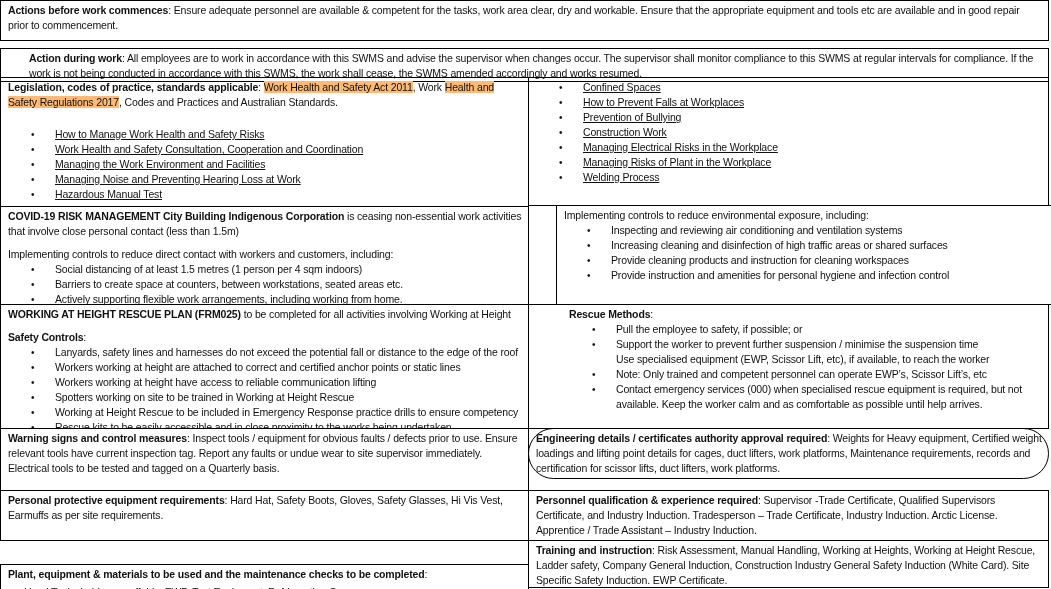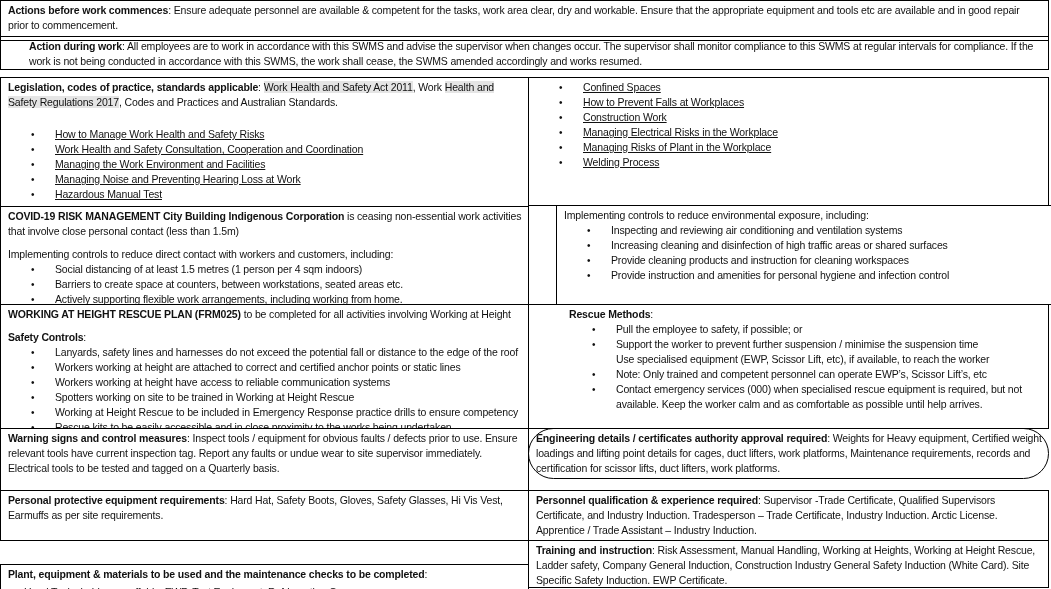--- a/index.html
+++ b/index.html
@@ -13,21 +13,21 @@
   .cell {
     position: absolute; box-sizing: border-box;
     border: 1px solid #000; padding: 2px 6px 0 7px;
     overflow: hidden;
   }
   .full { left: 0; width: 1049px; }
   .left { left: 0; width: 529px; }
   .right { left: 528px; width: 521px; }
   b, .bold { font-weight: bold; }
   p { margin: 0; }
-  .hl { background: #e5e5e5; margin-top: 20px; }
+  .hl { background: #fdba74; margin-top: 20px; }
   ul { margin: 0; padding: 0; list-style: none; }
   ul li { position: relative; padding-left: 47px; }
   ul li::before {
     content: "\2022"; position: absolute; left: 23px; top: 0; font-size: 10px;
   }
   a.link { color: #111; text-decoration: underline; }
   .gap { height: 16px; }
   .gap8 { height: 8px; }
   .indent-text { padding-left: 47px; }
   .indent2 { padding-left: 16px; }
@@ -35,39 +35,40 @@
 </style>
 </head>
 <body>
 
 <div class="doc">
 
   <div class="cell full" style="top:0;height:41px;">
     <p><b>Actions before work commences</b><span>: Ensure adequate personnel are available &amp; competent for the tasks, work area clear, dry and workable. Ensure that the appropriate equipment and tools etc are available and in good repair prior to commencement.</span></p>
   </div>
 
-  <div class="cell full" style="top:36px;height:34px;padding-left:28px;">
+  <div class="cell full" style="top:48px;height:34px;padding-left:28px;">
     <p><b>Action during work</b><span>: All employees are to work in accordance with this SWMS and advise the supervisor when changes occur. The supervisor shall monitor compliance to this SWMS at regular intervals for compliance. If the work is not being conducted in accordance with this SWMS, the work shall cease, the SWMS amended accordingly and works resumed.</span></p>
   </div>
 
   <div class="cell left" style="top:77px;height:130px;">
     <p><b>Legislation, codes of practice, standards applicable</b><span>: </span><span class="hl">Work Health and Safety Act 2011</span><span>, Work </span><span class="hl">Health and Safety Regulations 2017</span><span>, Codes and Practices and Australian Standards.</span></p>
     <div class="gap"></div>
     <ul style="margin-top:1px;">
       <li><a class="link">How to Manage Work Health and Safety Risks</a></li>
       <li><a class="link">Work Health and Safety Consultation, Cooperation and Coordination</a></li>
       <li><a class="link">Managing the Work Environment and Facilities</a></li>
       <li><a class="link">Managing Noise and Preventing Hearing Loss at Work</a></li>
       <li><a class="link">Hazardous Manual Test</a></li>
     </ul>
   </div>
   <div class="cell right" style="top:77px;height:129px;padding-top:2px;">
     <ul>
       <li><a class="link">Confined Spaces</a></li>
       <li><a class="link">How to Prevent Falls at Workplaces</a></li>
+      <li><a class="link">Prevention of Bullying</a></li>
       <li><a class="link">Construction Work</a></li>
       <li><a class="link">Managing Electrical Risks in the Workplace</a></li>
       <li><a class="link">Managing Risks of Plant in the Workplace</a></li>
       <li><a class="link">Welding Process</a></li>
     </ul>
   </div>
 
   <div class="cell left" style="top:206px;height:99px;">
     <p><b>COVID-19 RISK MANAGEMENT City Building Indigenous Corporation</b><span> is ceasing non-essential work activities that involve close personal contact (less than 1.5m)</span></p>
     <div class="gap8"></div>
@@ -88,21 +89,21 @@
     </ul>
   </div>
 
   <div class="cell left" style="top:304px;height:125px;">
     <p><b>WORKING AT HEIGHT RESCUE PLAN (FRM025)</b><span> to be completed for all activities involving Working at Height</span></p>
     <div class="gap8"></div>
     <p><b>Safety Controls</b><span>:</span></p>
     <ul>
       <li>Lanyards, safety lines and harnesses do not exceed the potential fall or distance to the edge of the roof</li>
       <li>Workers working at height are attached to correct and certified anchor points or static lines</li>
-      <li>Workers working at height have access to reliable communication systems</li>
+      <li>Workers working at height have access to reliable communication lifting</li>
       <li>Spotters working on site to be trained in Working at Height Rescue</li>
       <li>Working at Height Rescue to be included in Emergency Response practice drills to ensure competency</li>
       <li>Rescue kits to be easily accessible and in close proximity to the works being undertaken</li>
     </ul>
   </div>
   <div class="cell right" style="top:304px;height:125px;padding-left:40px;">
     <p><b>Rescue Methods</b><span>:</span></p>
     <ul>
       <li>Pull the employee to safety, if possible; or</li>
       <li>Support the worker to prevent further suspension / minimise the suspension time</li>

